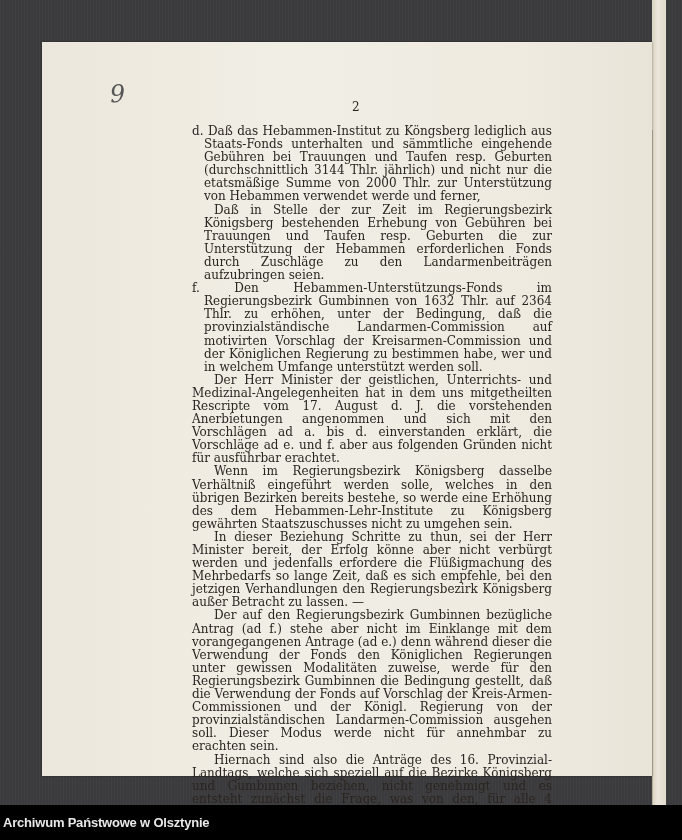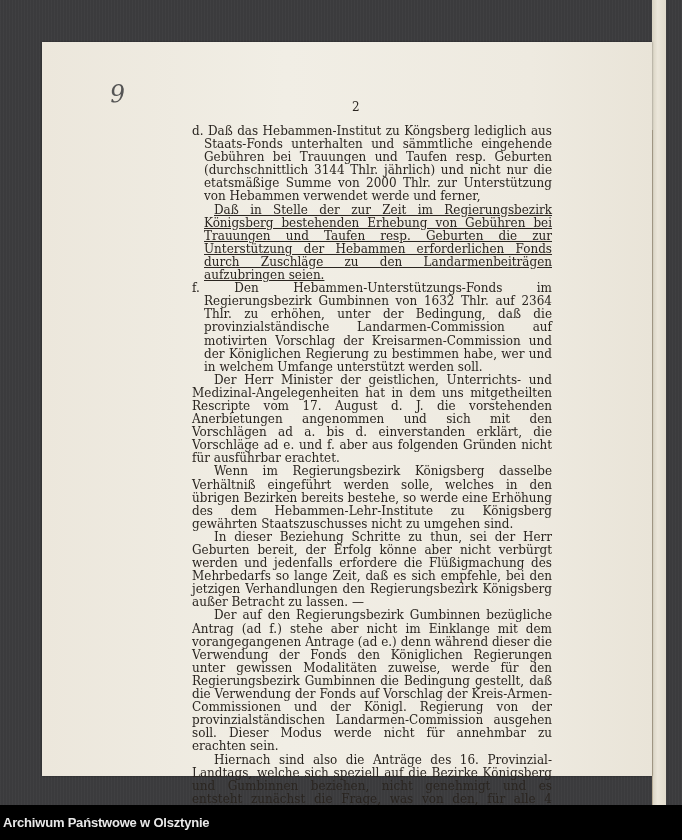--- a/index.html
+++ b/index.html
@@ -37,21 +37,21 @@
     font-size: 12px; color: #2a2520;
   }
   .text-block {
     position: absolute; left: 150px; top: 83px; width: 360px;
     font-family: "DejaVu Serif", serif; font-size: 12px; line-height: 13.1px;
     color: #2a2520; text-align: justify;
   }
   .para { margin: 0; }
   .para.item { padding-left: 12px; text-indent: -12px; }
   .para.indent { text-indent: 22px; }
-  .para.sub { padding-left: 12px; text-indent: 10px; text-decoration: underline; }
+  .para.sub { padding-left: 12px; text-indent: 10px; }
   .footer-bar {
     position: absolute; left: 0; top: 805px; width: 682px; height: 35px; background: #000; border-radius: 9px;
   }
   .footer-text {
     position: absolute; left: 3px; top: 10px;
     font-family: "Liberation Sans", sans-serif; font-size: 13px; font-weight: bold;
     color: #e8e8e8; letter-spacing: -0.2px;
   }
 </style>
 </head>
@@ -63,22 +63,22 @@
 
 <div class="page">
   <div class="folio-mark">9</div>
   <div class="page-number">2</div>
 
   <div class="text-block">
     <p class="para item">d. Daß das Hebammen-Institut zu Köngsberg lediglich aus Staats-Fonds unterhalten und sämmtliche eingehende Gebühren bei Trauungen und Taufen resp. Geburten (durchschnittlich 3144 Thlr. jährlich) und nicht nur die etatsmäßige Summe von 2000 Thlr. zur Unterstützung von Hebammen verwendet werde und ferner,</p>
     <p class="para sub">Daß in Stelle der zur Zeit im Regierungsbezirk Königsberg bestehenden Erhebung von Gebühren bei Trauungen und Taufen resp. Geburten die zur Unterstützung der Hebammen erforderlichen Fonds durch Zuschläge zu den Landarmenbeiträgen aufzubringen seien.</p>
     <p class="para item">f. Den Hebammen-Unterstützungs-Fonds im Regierungsbezirk Gumbinnen von 1632 Thlr. auf 2364 Thlr. zu erhöhen, unter der Bedingung, daß die provinzialständische Landarmen-Commission auf motivirten Vorschlag der Kreisarmen-Commission und der Königlichen Regierung zu bestimmen habe, wer und in welchem Umfange unterstützt werden soll.</p>
     <p class="para indent">Der Herr Minister der geistlichen, Unterrichts- und Medizinal-Angelegenheiten hat in dem uns mitgetheilten Rescripte vom 17. August d. J. die vorstehenden Anerbietungen angenommen und sich mit den Vorschlägen ad a. bis d. einverstanden erklärt, die Vorschläge ad e. und f. aber aus folgenden Gründen nicht für ausführbar erachtet.</p>
-    <p class="para indent">Wenn im Regierungsbezirk Königsberg dasselbe Verhältniß eingeführt werden solle, welches in den übrigen Bezirken bereits bestehe, so werde eine Erhöhung des dem Hebammen-Lehr-Institute zu Königsberg gewährten Staatszuschusses nicht zu umgehen sind.</p>
-    <p class="para indent">In dieser Beziehung Schritte zu thun, sei der Herr Geburten bereit, der Erfolg könne aber nicht verbürgt werden und jedenfalls erfordere die Flüßigmachung des Mehrbedarfs so lange Zeit, daß es sich empfehle, bei den jetzigen Verhandlungen den Regierungsbezirk Königsberg außer Betracht zu lassen. —</p>
+    <p class="para indent">Wenn im Regierungsbezirk Königsberg dasselbe Verhältniß eingeführt werden solle, welches in den übrigen Bezirken bereits bestehe, so werde eine Erhöhung des dem Hebammen-Lehr-Institute zu Königsberg gewährten Staatszuschusses nicht zu umgehen sein.</p>
+    <p class="para indent">In dieser Beziehung Schritte zu thun, sei der Herr Minister bereit, der Erfolg könne aber nicht verbürgt werden und jedenfalls erfordere die Flüßigmachung des Mehrbedarfs so lange Zeit, daß es sich empfehle, bei den jetzigen Verhandlungen den Regierungsbezirk Königsberg außer Betracht zu lassen. —</p>
     <p class="para indent">Der auf den Regierungsbezirk Gumbinnen bezügliche Antrag (ad f.) stehe aber nicht im Einklange mit dem vorangegangenen Antrage (ad e.) denn während dieser die Verwendung der Fonds den Königlichen Regierungen unter gewissen Modalitäten zuweise, werde für den Regierungsbezirk Gumbinnen die Bedingung gestellt, daß die Verwendung der Fonds auf Vorschlag der Kreis-Armen-Commissionen und der Königl. Regierung von der provinzialständischen Landarmen-Commission ausgehen soll. Dieser Modus werde nicht für annehmbar zu erachten sein.</p>
     <p class="para indent">Hiernach sind also die Anträge des 16. Provinzial-Landtags, welche sich speziell auf die Bezirke Königsberg und Gumbinnen beziehen, nicht genehmigt und es entsteht zunächst die Frage, was von den, für alle 4 Bezirke eingeräumten Befugnissen für die Regierungsbezirke Königsberg und Gumbinnen annehmbar ist.</p>
   </div>
 </div>
 
 <div class="footer-bar">
   <div class="footer-text">Archiwum Państwowe w Olsztynie</div>
 </div>
 
 </body></html>

